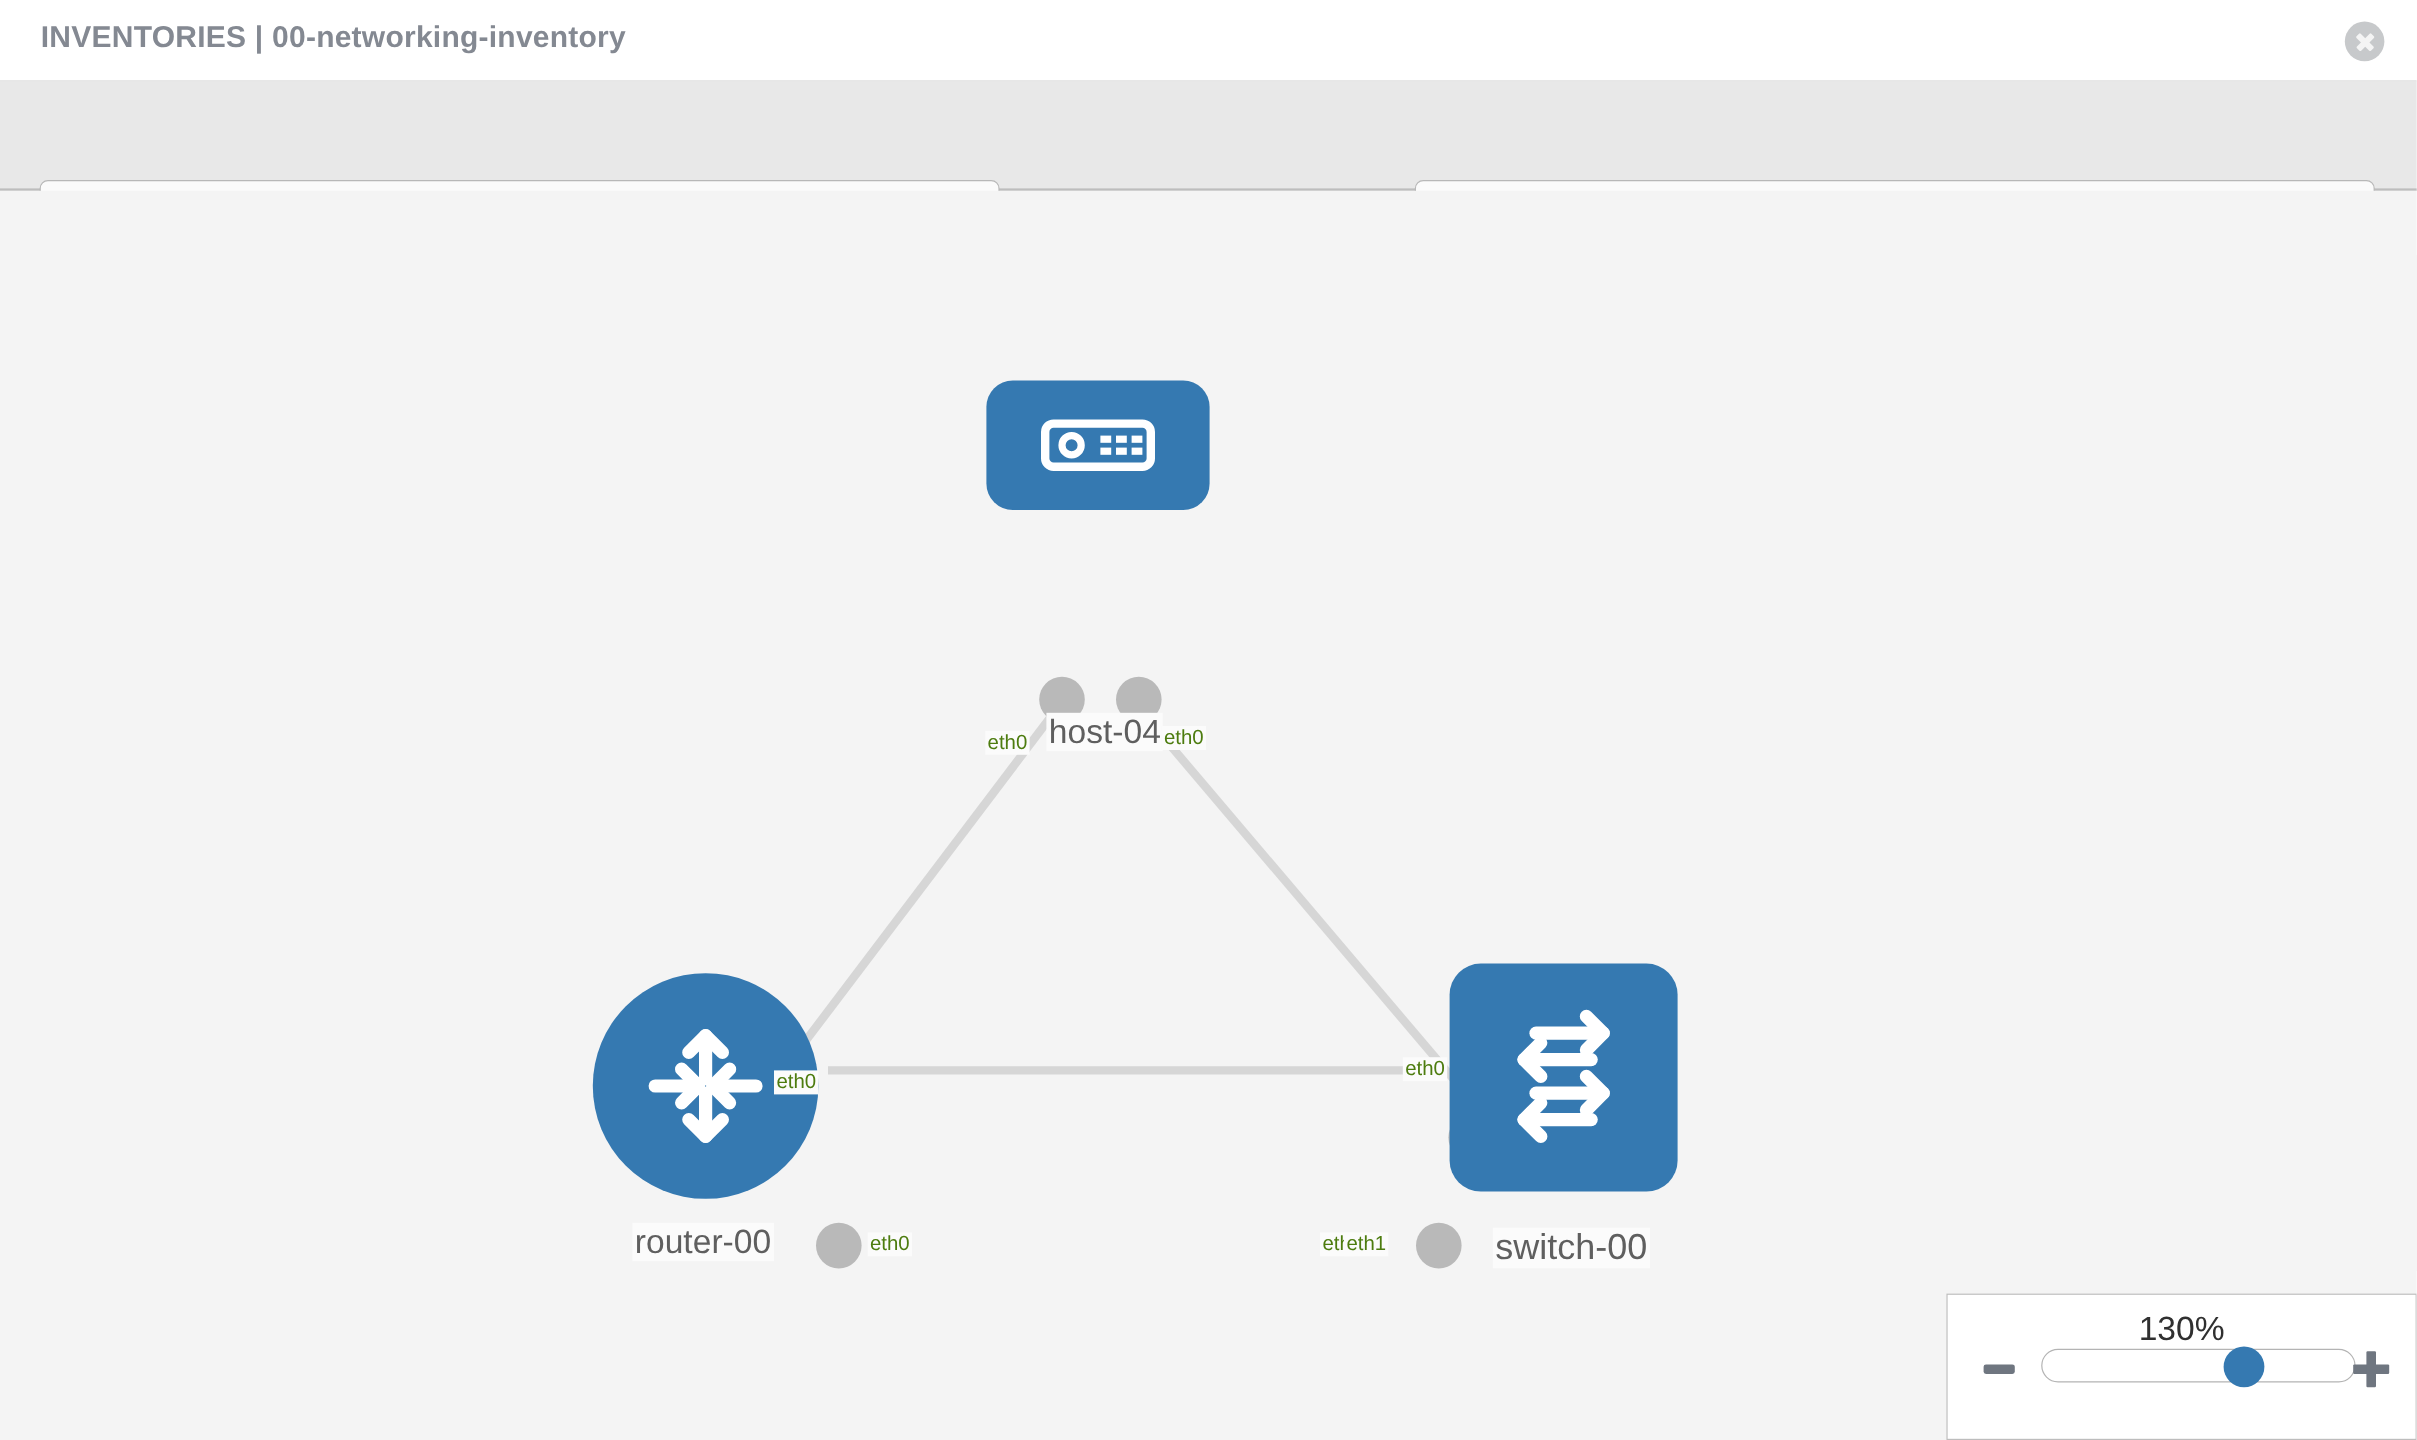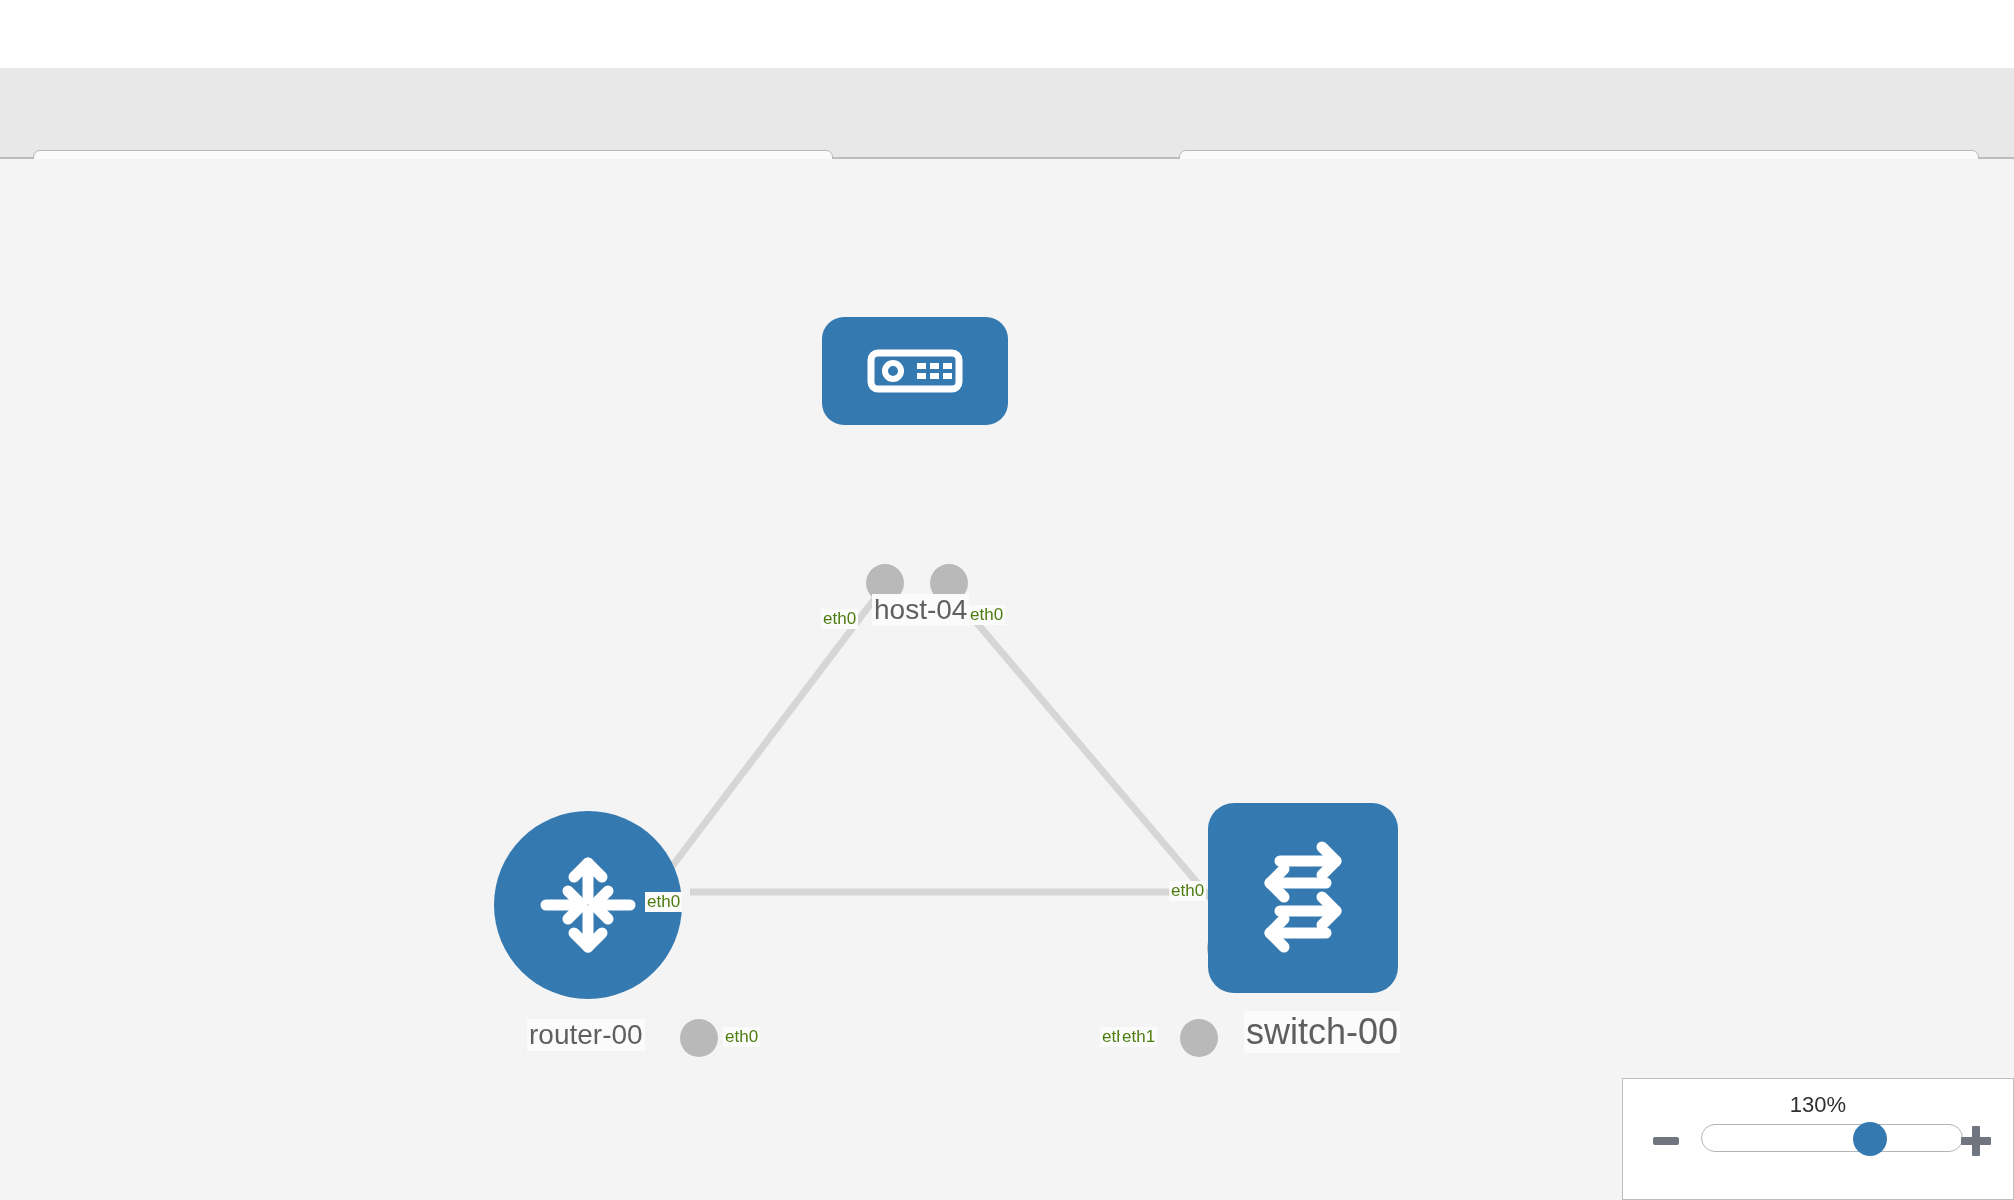--- a/index.html
+++ b/index.html
@@ -132,21 +132,21 @@
 
   
   .zoom-panel {
     position: absolute; left: 1622px; top: 1078px;
     width: 392px; height: 122px;
     background: #ffffff;
     border: 1px solid #bdbdbd;
   }
   .zoom-value {
     position: absolute; left: 0; right: 0; top: 13px;
-    text-align: center; font-size: 22px; color: #303030;
+    text-align: center; font-size: 28px; color: #303030;
   }
   .zoom-minus, .zoom-plus {
     position: absolute; top: 47px;
     color: #6f7680; cursor: pointer;
   }
   .zoom-minus { left: 30px; width: 26px; height: 8px; border-radius: 2px; background: #6f7680; top: 58px; }
   .zoom-plus  { right: 22px; width: 30px; height: 30px; top: 47px; }
   .zoom-plus::before, .zoom-plus::after {
     content: ""; position: absolute; left: 50%; top: 50%;
     background: #6f7680; border-radius: 1px;
@@ -163,20 +163,24 @@
     position: absolute; top: 43px; left: 230px;
     width: 34px; height: 34px; border-radius: 50%;
     background: #3579b1; cursor: pointer;
   }
 </style>
 </head>
 <body>
 
 <div id="app">
 
+  <div class="header">
+    <div class="page-title">INVENTORIES | 00-networking-inventory</div>
+    <div class="close-btn"></div>
+  </div>
 
   <div class="toolbar">
 
     <div class="actions-select">
       <span class="actions-label">ACTIONS</span>
       <span class="caret"></span>
     </div>
 
     <div class="tool-icon icon-wrench">
       <svg viewBox="0 0 24 24" fill="currentColor" aria-hidden="true">
@@ -255,21 +259,21 @@
             <polyline points="78,8 92,22 78,36"></polyline>
             <line x1="82" y1="44" x2="26" y2="44"></line>
             <polyline points="40,30 26,44 40,58"></polyline>
             <line x1="36" y1="72" x2="92" y2="72"></line>
             <polyline points="78,58 92,72 78,86"></polyline>
             <line x1="82" y1="94" x2="26" y2="94"></line>
             <polyline points="40,80 26,94 40,108"></polyline>
           </g>
         </svg>
       </div>
-      <div class="node-label" style="left:36px; top:208px; font-size:36px;">switch-00</div>
+      <div class="node-label" style="left:36px; top:220px; font-size:30px;">switch-00</div>
     </div>
 
     <div class="edge-label" style="left:821px; top:450px;">eth0</div>
 
     <div class="edge-label" style="left:968px; top:446px;">eth0</div>
 
     <div class="edge-label" style="left:645px; top:733px;">eth0</div>
 
     <div class="edge-label" style="left:1169px; top:722px;">eth0</div>
 

